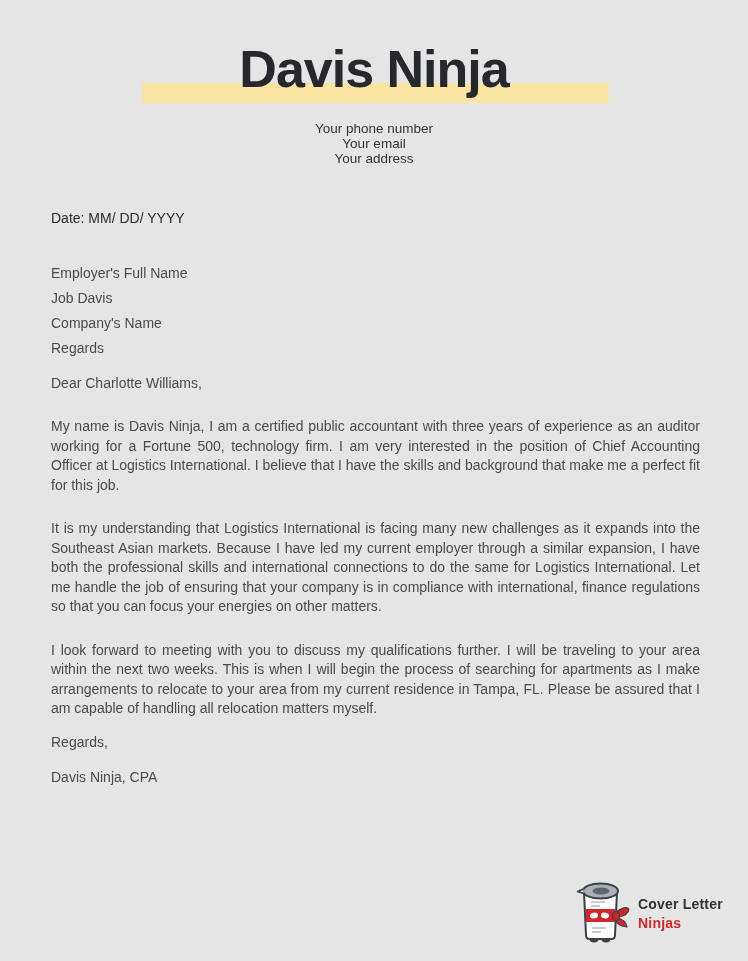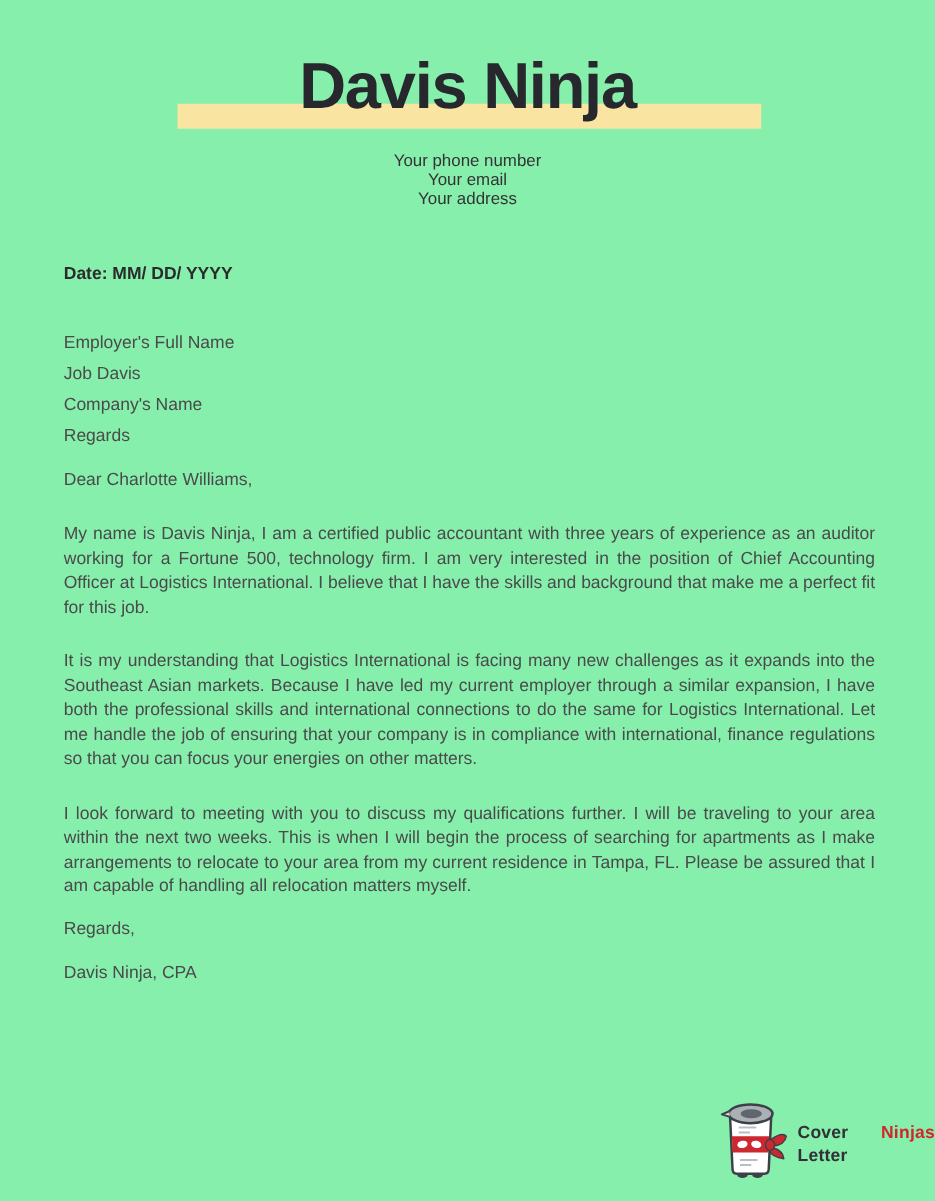--- a/index.html
+++ b/index.html
@@ -1,48 +1,48 @@
 <!DOCTYPE html>
 <html><head>
 <meta charset="utf-8">
 <style>
   html,body { margin:0; padding:0; background:#ffffff; }
   .page {
-    position:relative; width:748px; height:961px; background:#86efac;
+    position:relative; width:748px; height:961px; background:#e5e5e5;
     font-family:"Liberation Sans", sans-serif; overflow:hidden;
   }
   .highlight-bar {
     position:absolute; left:142px; top:83px; width:467px; height:20px;
     background:#f9e4a2; z-index:1;
   }
   .title {
     position:absolute; left:0; right:0; top:39px; margin:0; z-index:2;
     text-align:center; font-size:52px; line-height:60px; font-weight:700;
     letter-spacing:-1px; color:#26282d;
   }
   .contact {
     position:absolute; left:0; right:0; top:121px; z-index:2;
     text-align:center; font-size:13.5px; line-height:15px; color:#333333;
   }
   .letter {
     position:absolute; left:51px; top:208px; width:649px;
     color:#4a4a4a; font-size:14px; line-height:19.5px;
   }
-  .date-line { font-weight:700; color:#2b2b2b; font-size:14px; line-height:20px; }
+  .date-line { font-weight:400; color:#2b2b2b; font-size:14px; line-height:20px; }
   .recipient-block { margin-top:33px; }
   .recipient-line { line-height:25px; }
   .salutation { margin:12px 0 0; line-height:20px; }
   .body-paragraph { margin:24px 0 0; text-align:justify; }
   .closing { margin:14px 0 16px; }
   .signature { margin:15px 0 0; }
   .brand-logo {
     position:absolute; left:570px; top:879px; display:flex;
     align-items:center; gap:6px; z-index:2;
   }
-  .brand-text { display:flex; flex-direction:row; }
+  .brand-text { display:flex; flex-direction:column; }
   .brand-line-1 { font-size:14px; line-height:19px; font-weight:700; color:#303036; letter-spacing:0.2px; }
   .brand-line-2 { font-size:14px; line-height:19px; font-weight:700; color:#d2262e; letter-spacing:0.2px; }
 </style>
 </head>
 <body>
 
 <div class="page">
 
   <div class="highlight-bar"></div>
   <h1 class="title">Davis Ninja</h1>

